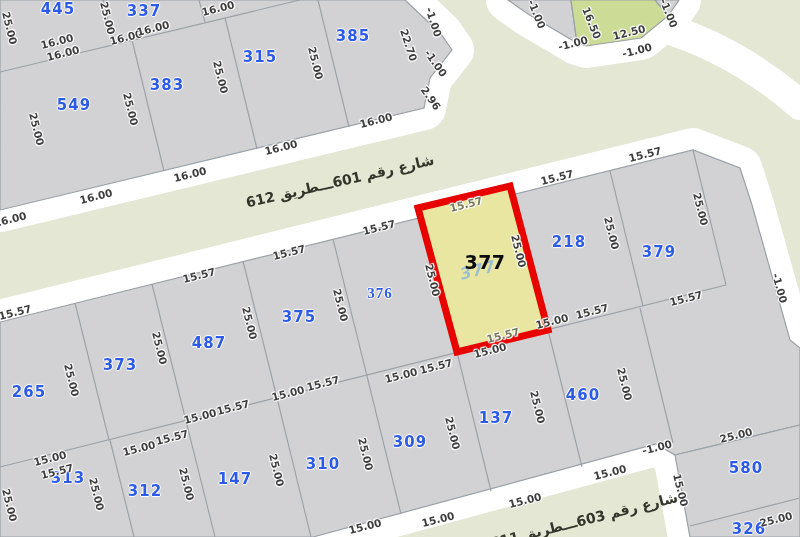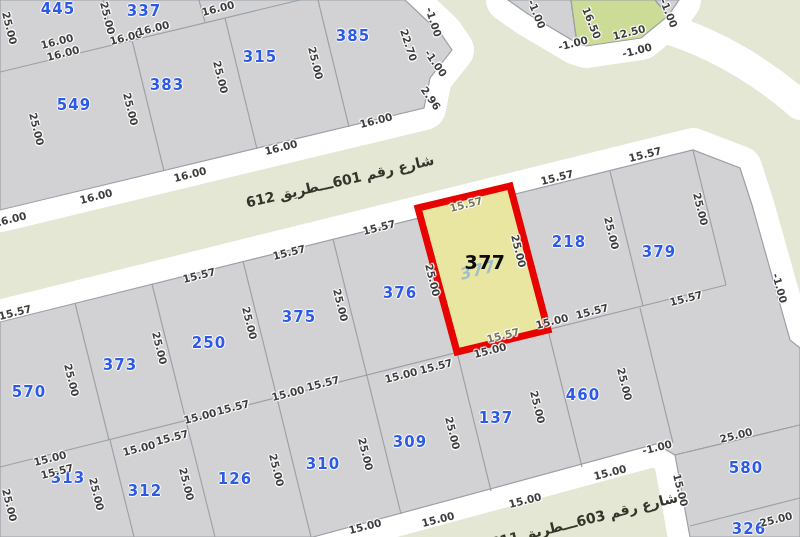--- a/index.html
+++ b/index.html
@@ -68,30 +68,30 @@
     <polygon points="418,208 510,186 548,330 457,352" fill="#e8e6a0" stroke="#e60300" stroke-width="7"></polygon>
   </svg>
 
   <div id="labels">
       <div class="lbl pnum" style="left: 58px; top: 9px; --r: 0deg;">445</div>
       <div class="lbl pnum" style="left: 144px; top: 11px; --r: 0deg;">337</div>
       <div class="lbl pnum" style="left: 74px; top: 105px; --r: 0deg;">549</div>
       <div class="lbl pnum" style="left: 167px; top: 85px; --r: 0deg;">383</div>
       <div class="lbl pnum" style="left: 260px; top: 57px; --r: 0deg;">315</div>
       <div class="lbl pnum" style="left: 353px; top: 36px; --r: 0deg;">385</div>
-      <div class="lbl pnum" style="left: 29px; top: 392px; --r: 0deg;">570</div>
+      <div class="lbl pnum" style="left: 29px; top: 392px; --r: 0deg;">265</div>
       <div class="lbl pnum" style="left: 120px; top: 365px; --r: 0deg;">373</div>
-      <div class="lbl pnum" style="left: 209px; top: 343px; --r: 0deg;">250</div>
+      <div class="lbl pnum" style="left: 209px; top: 343px; --r: 0deg;">487</div>
       <div class="lbl pnum" style="left: 299px; top: 317px; --r: 0deg;">375</div>
-      <div class="lbl pnum" style="left: 400px; top: 293px; --r: 0deg;">376</div>
+      <div class="lbl pnum" style="left: 380px; top: 293px; font-family: Liberation Serif, serif; --r: 0deg;">376</div>
       <div class="lbl pnum" style="left: 569px; top: 242px; --r: 0deg;">218</div>
       <div class="lbl pnum" style="left: 659px; top: 220px; margin-top: 32px; --r: 0deg;">379</div>
       <div class="lbl pnum" style="left: 55px; top: 478px; margin-left: 13px; --r: 0deg;">313</div>
       <div class="lbl pnum" style="left: 145px; top: 491px; --r: 0deg;">312</div>
-      <div class="lbl pnum" style="left: 235px; top: 479px; --r: 0deg;">126</div>
+      <div class="lbl pnum" style="left: 235px; top: 479px; --r: 0deg;">147</div>
       <div class="lbl pnum" style="left: 323px; top: 464px; --r: 0deg;">310</div>
       <div class="lbl pnum" style="left: 410px; top: 442px; --r: 0deg;">309</div>
       <div class="lbl pnum" style="left: 496px; top: 418px; --r: 0deg;">137</div>
       <div class="lbl pnum" style="left: 583px; top: 395px; --r: 0deg;">460</div>
       <div class="lbl pnum" style="left: 746px; top: 468px; --r: 0deg;">580</div>
       <div class="lbl pnum" style="left: 749px; top: 529px; --r: 0deg;">326</div>
       <div class="lbl dim" style="left: 10px; top: 28px; --r: 76deg;">25.00</div>
       <div class="lbl dim" style="left: 57px; top: 41px; --r: -14deg;">16.00</div>
       <div class="lbl dim" style="left: 63px; top: 53px; --r: -14deg;">16.00</div>
       <div class="lbl dim" style="left: 108px; top: 18px; --r: 76deg;">25.00</div>

